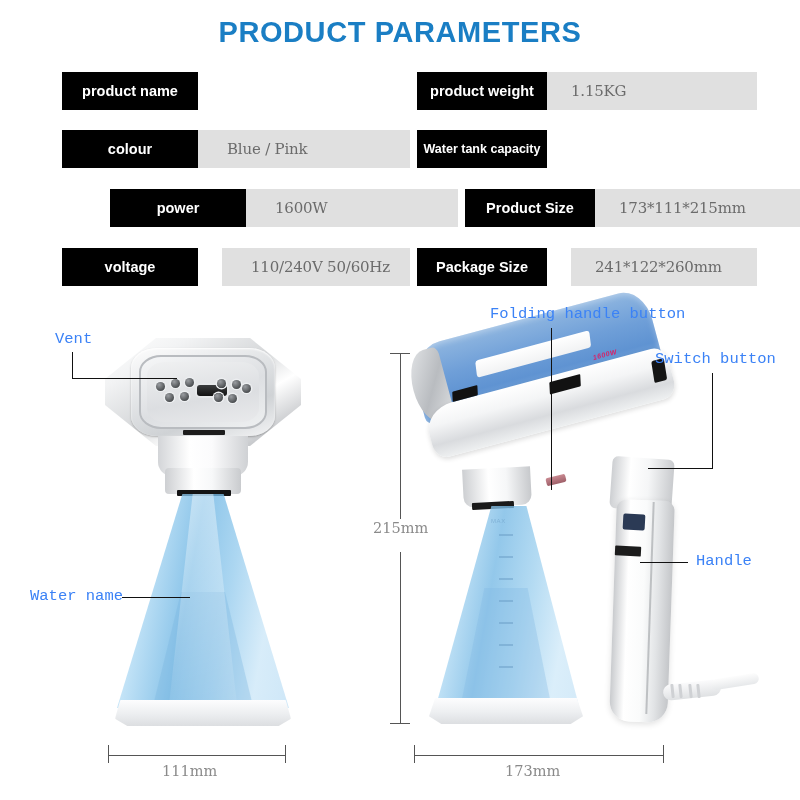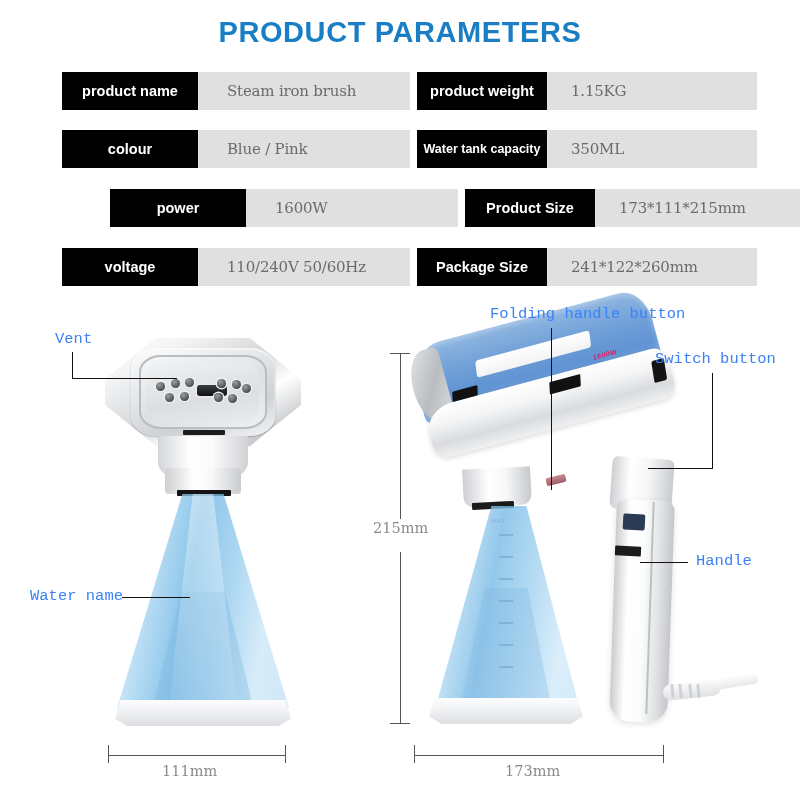--- a/index.html
+++ b/index.html
@@ -28,21 +28,21 @@
     position:absolute;left:0;top:72px;width:800px;height:215px;
   }
   .spec-row{
     position:absolute;height:38px;display:flex;align-items:stretch;
   }
   .spec-row.col-l{left:62px;width:348px;}
   .spec-row.col-r{left:417px;width:340px;}
   .spec-row.r0{top:0px;}
   .spec-row.r1{top:58px;}
   .spec-row.r2{top:117px;margin-left:48px;}
-  .spec-row.r3{top:176px;}
+  .spec-row.r3{top:176px;gap:24px;}
 
   .spec-key{
     background:#000000;color:#ffffff;
     display:flex;align-items:center;justify-content:center;
     font-size:14.5px;font-weight:bold;
     padding:0 6px;
     box-sizing:border-box;
     white-space:nowrap;
   }
   .col-l .spec-key{width:136px;text-align:center;}
@@ -288,42 +288,40 @@
 <body>
 
 <div class="page">
 
   <div class="title">PRODUCT PARAMETERS</div>
 
   <div class="spec-grid">
 
     <div class="spec-row col-l r0">
       <div class="spec-key">product name</div>
-      <div class="spec-val">Steam iron brush</div>
     </div>
     <div class="spec-row col-l r1">
       <div class="spec-key">colour</div>
       <div class="spec-val">Blue / Pink</div>
     </div>
     <div class="spec-row col-l r2">
       <div class="spec-key">power</div>
       <div class="spec-val">1600W</div>
     </div>
     <div class="spec-row col-l r3">
       <div class="spec-key">voltage</div>
       <div class="spec-val">110/240V 50/60Hz</div>
     </div>
 
     <div class="spec-row col-r r0">
       <div class="spec-key">product weight</div>
       <div class="spec-val">1.15KG</div>
     </div>
     <div class="spec-row col-r r1">
       <div class="spec-key small">Water tank capacity</div>
-      <div class="spec-val">350ML</div>
     </div>
     <div class="spec-row col-r r2">
       <div class="spec-key">Product Size</div>
       <div class="spec-val">173*111*215mm</div>
     </div>
     <div class="spec-row col-r r3">
       <div class="spec-key">Package Size</div>
       <div class="spec-val">241*122*260mm</div>
     </div>
 

